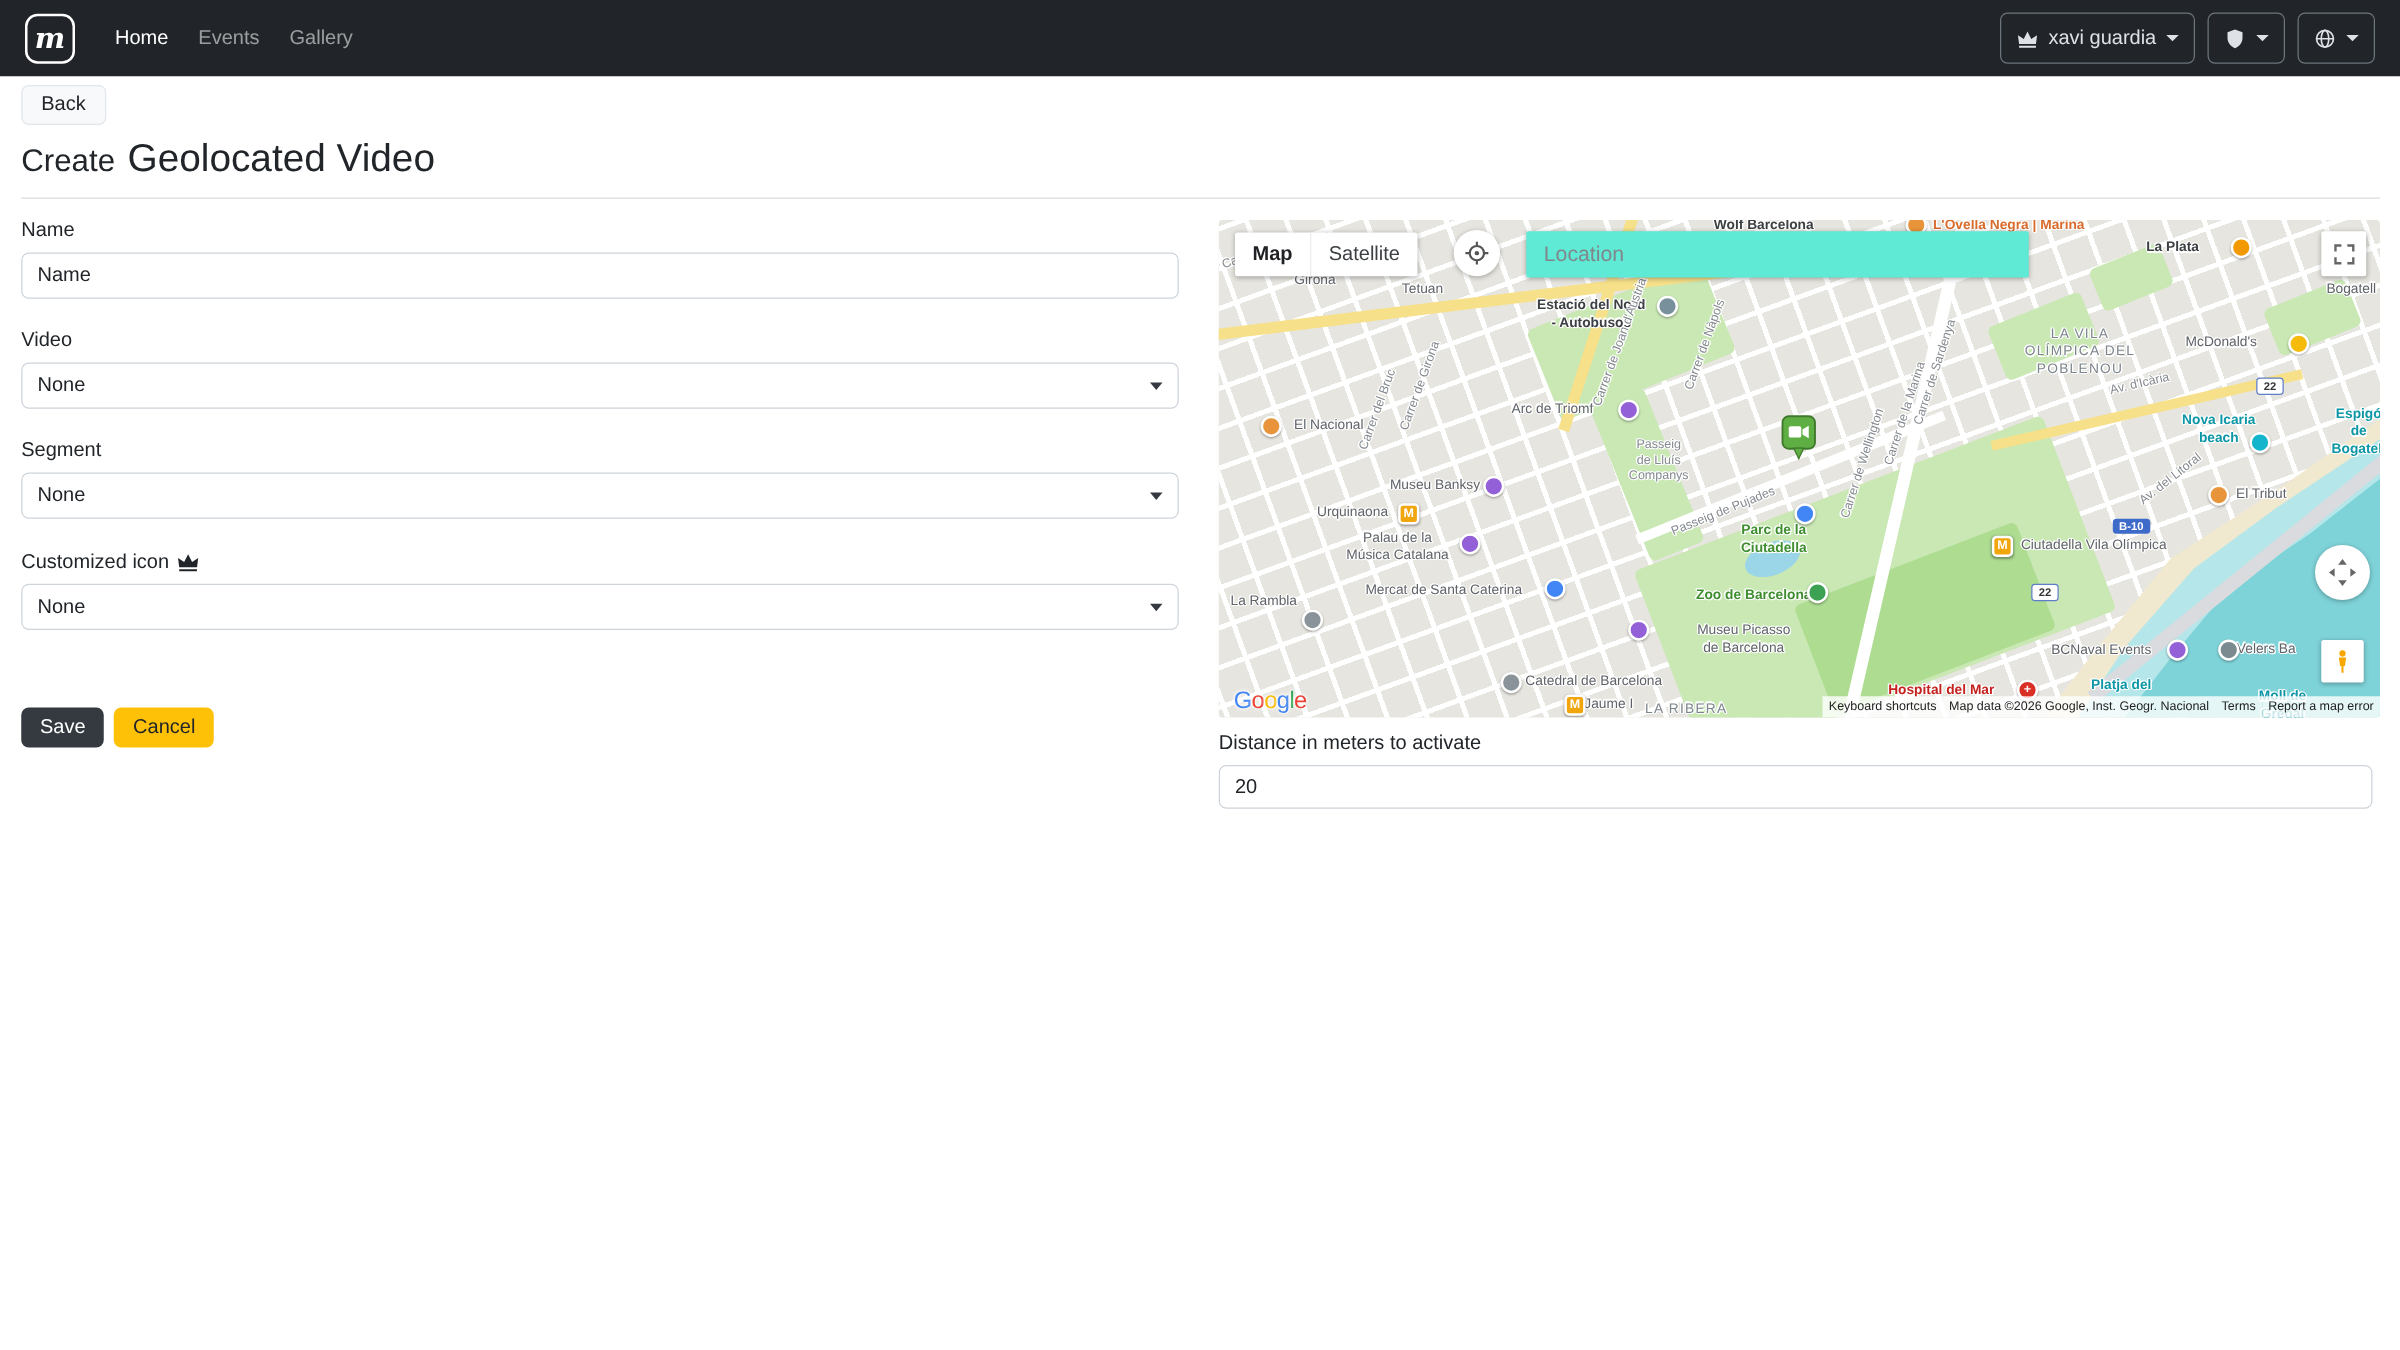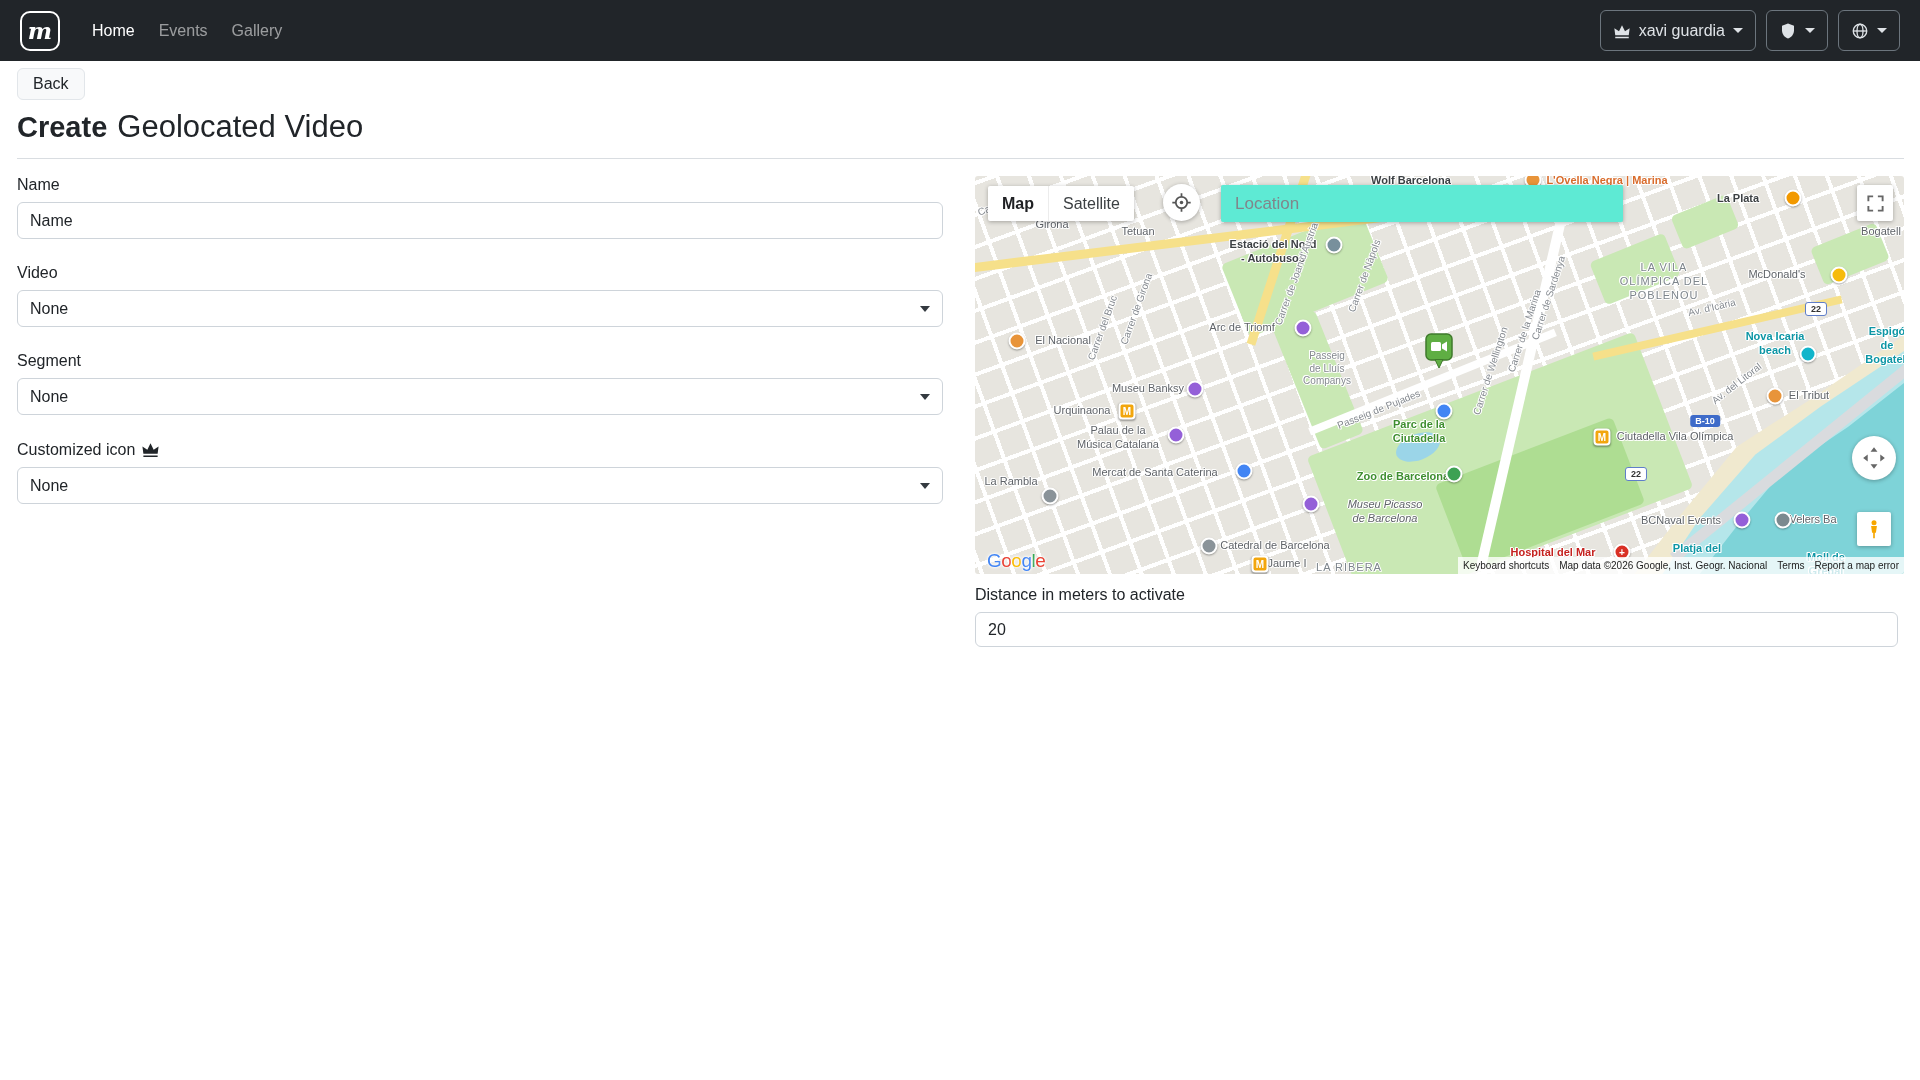--- a/index.html
+++ b/index.html
@@ -15,21 +15,21 @@
   .nav-link.active{color:#fff}
   .nav-right{margin-left:auto;display:flex;gap:10px;align-items:center}
   .nav-btn{display:flex;align-items:center;gap:8px;background:transparent;border:1px solid #6c757d;border-radius:6px;color:#dee2e6;font-size:16px;padding:8px 12px;cursor:pointer;height:41px}
   .nav-btn svg{width:18px;height:18px;display:block}
   .caret{width:0;height:0;border-left:5px solid transparent;border-right:5px solid transparent;border-top:5px solid currentColor;display:inline-block}
 
   
   .main{padding:7px 16px 0 17px}
   .btn-back{background:#f8f9fa;border:1px solid #e2e6ea;border-radius:6px;padding:6px 15px;font-size:16px;color:#212529;cursor:pointer}
   .page-title{margin-top:9px;display:flex;align-items:baseline;gap:10px}
-  .title-small{font-size:29px;font-weight:700}
+  .title-small{font-size:25px;font-weight:400}
   .title-main{font-size:31px;font-weight:500}
   .rule{border:none;border-top:1px solid #d9dde1;margin-top:13px}
 
   
   .content{display:flex;gap:32px;margin-top:17px;align-items:flex-start}
   .form-col{width:928px}
   .fgroup{margin-bottom:25px}
   .flabel{font-size:16px;margin-bottom:8px;display:flex;align-items:center;gap:6px}
   .flabel svg{width:19px;height:19px;display:block}
   .finput{width:100%;height:37px;border:1px solid #ced4da;border-radius:6px;padding:6px 12px;font-size:16px;color:#212529;background:#fff;outline:none;font-family:"Liberation Sans",sans-serif}
@@ -190,20 +190,24 @@
                 <path d="M3 19.5h18v2H3zM3 17.5l-1.2-9.3 6.2 4 4-8 4 8 6.2-4-1.2 9.3z"></path>
               </svg>
             </span>
         </div>
         <div class="fselect">
           <span>None</span>
           <span class="sel-caret"></span>
         </div>
       </div>
 
+      <div class="btn-row">
+        <button class="btn btn-save">Save</button>
+        <button class="btn btn-cancel">Cancel</button>
+      </div>
     </div>
 
     <div class="map-col">
       <div class="map">
         <div class="grid"></div>
 
         <div class="shape green" style="left:255px;top:58px;width:150px;height:78px;transform:rotate(-22deg)"></div>
         <div class="shape green" style="left:320px;top:138px;width:46px;height:132px;transform:rotate(-22deg)"></div>
         <div class="shape green" style="left:350px;top:213px;width:350px;height:167px;transform:rotate(-21deg)"></div>
         <div class="shape green-dark" style="left:470px;top:272px;width:190px;height:92px;transform:rotate(-21deg)"></div>
@@ -288,21 +292,21 @@
 Companys</div>
           <div class="mlabel " style="left: 173px; top: 213px; transform: translate(-50%, -50%);">Museu Banksy</div>
           <div class="mlabel " style="left: 107px; top: 235px; transform: translate(-50%, -50%);">Urquinaona</div>
           <div class="mlabel " style="left: 143px; top: 262px; transform: translate(-50%, -50%);">Palau de la
 Música Catalana</div>
           <div class="mlabel " style="left: 180px; top: 297px; transform: translate(-50%, -50%);">Mercat de Santa Caterina</div>
           <div class="mlabel " style="left: 36px; top: 306px; transform: translate(-50%, -50%);">La Rambla</div>
           <div class="mlabel park" style="left: 444px; top: 256px; transform: translate(-50%, -50%);">Parc de la
 Ciutadella</div>
           <div class="mlabel park" style="left: 428px; top: 301px; transform: translate(-50%, -50%);">Zoo de Barcelona</div>
-          <div class="mlabel " style="left: 410px; top: 336px; transform: translate(-50%, -50%); font-style: italic;">Museu Picasso
+          <div class="mlabel " style="left: 420px; top: 336px; transform: translate(-50%, -50%);">Museu Picasso
 de Barcelona</div>
           <div class="mlabel " style="left: 300px; top: 370px; transform: translate(-50%, -50%);">Catedral de Barcelona</div>
           <div class="mlabel " style="left: 312px; top: 388px; transform: translate(-50%, -50%);">Jaume I</div>
           <div class="mlabel caps" style="left: 374px; top: 392px; transform: translate(-50%, -50%);">LA RIBERA</div>
           <div class="mlabel red" style="left: 578px; top: 377px; transform: translate(-50%, -50%);">Hospital del Mar</div>
           <div class="mlabel beach" style="left: 722px; top: 373px; transform: translate(-50%, -50%);">Platja del</div>
           <div class="mlabel " style="left: 706px; top: 345px; transform: translate(-50%, -50%);">BCNaval Events</div>
           <div class="mlabel " style="left: 838px; top: 344px; transform: translate(-50%, -50%);">Velers Ba</div>
           <div class="mlabel " style="left: 834px; top: 220px; transform: translate(-50%, -50%);">El Tribut</div>
           <div class="mlabel " style="left: 700px; top: 261px; transform: translate(-50%, -50%);">Ciutadella Vila Olímpica</div>

